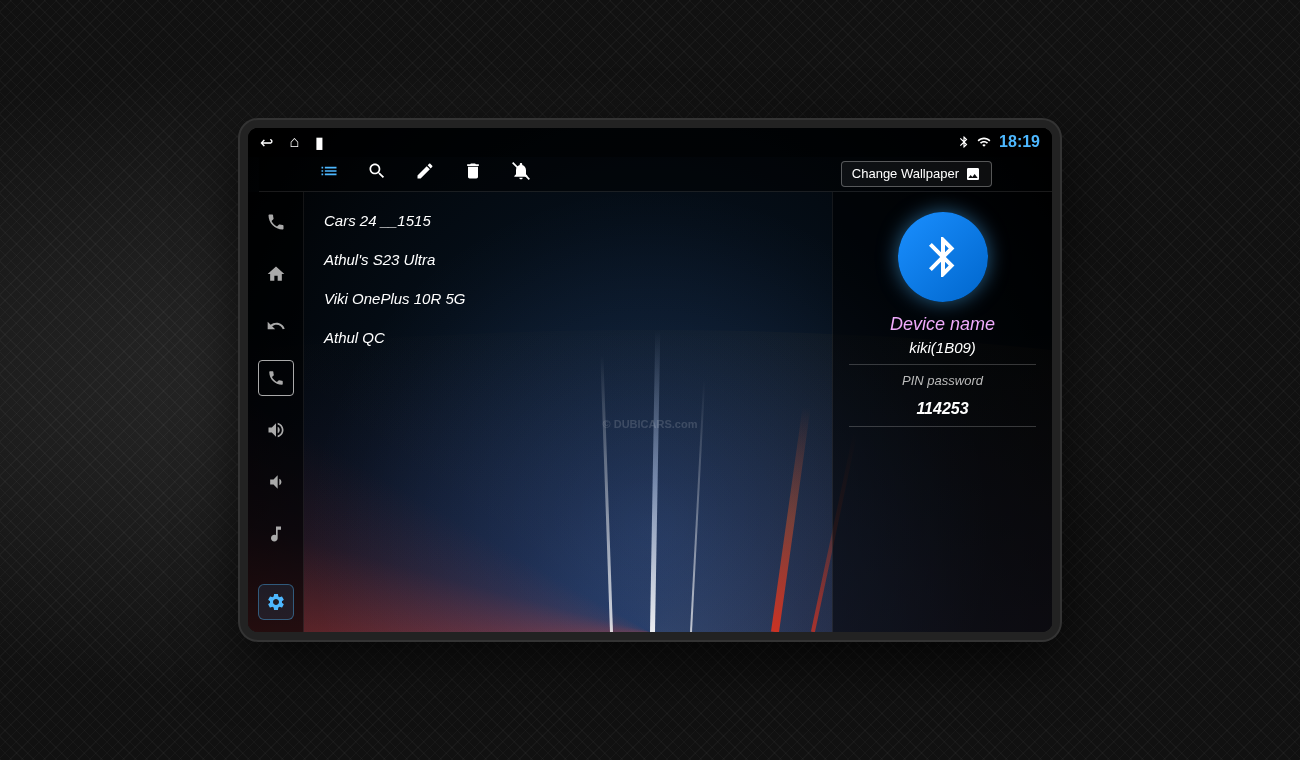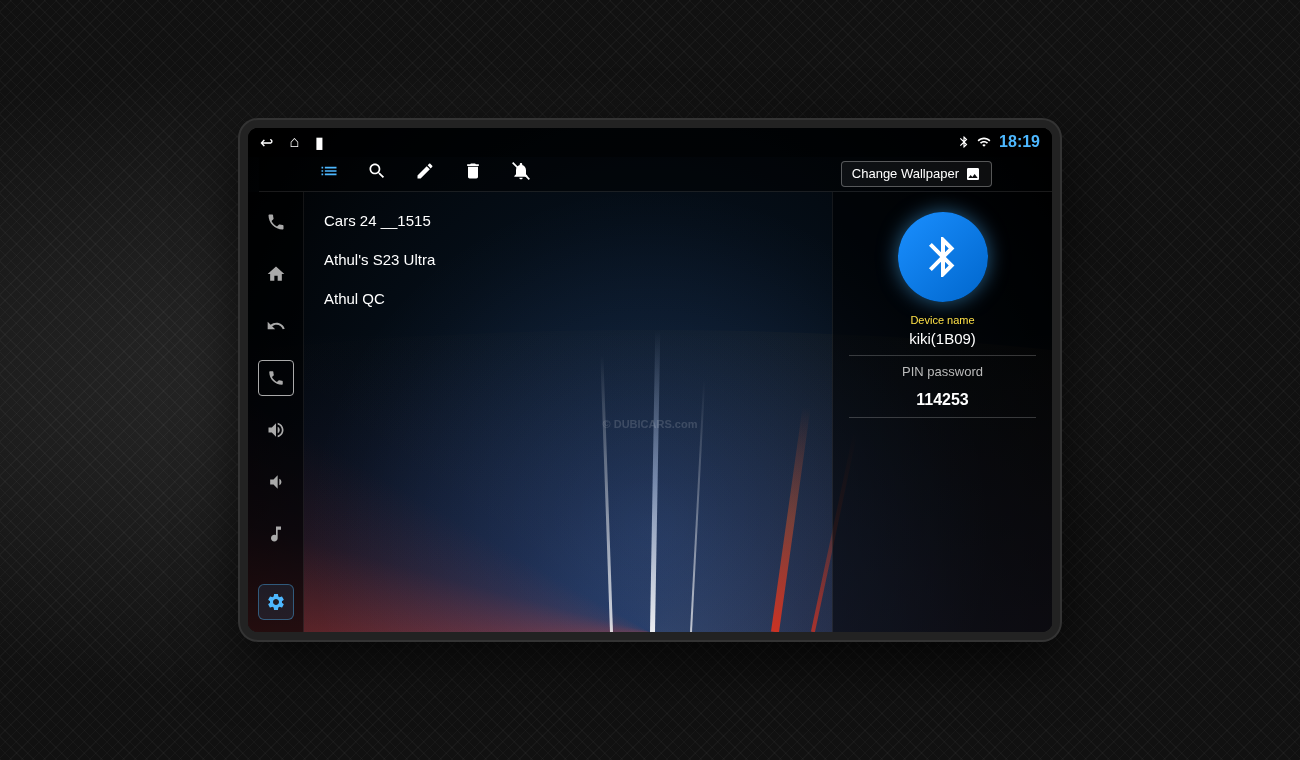--- a/index.html
+++ b/index.html
@@ -241,20 +241,21 @@
       border-radius: 4px;
       background: rgba(255,255,255,0.05);
     }
 
     
     .main-content {
       flex: 1;
       display: flex;
       position: relative;
       z-index: 10;
+      font-style: italic;
     }
 
     
     .left-sidebar {
       width: 56px;
       background: rgba(0,0,0,0.6);
       display: flex;
       flex-direction: column;
       align-items: center;
       padding: 12px 0;
@@ -325,22 +326,22 @@
       justify-content: center;
       box-shadow: 0 0 20px rgba(77,184,255,0.5);
     }
 
     .bt-info {
       text-align: center;
       width: 100%;
     }
 
     .bt-label {
-      color: #fde047;
-      font-size: 11px;
+      color: #f0abfc;
+      font-size: 18px;
       margin-bottom: 4px;
     }
 
     .bt-value {
       color: #fff;
       font-size: 15px;
       font-weight: 500;
       padding-bottom: 8px;
       border-bottom: 1px solid rgba(255,255,255,0.2);
       margin-bottom: 8px;
@@ -498,20 +499,21 @@
           <div class="sidebar-icon blue active">
             <svg width="20" height="20" viewBox="0 0 24 24" fill="#4db8ff">
               <path d="M19.14,12.94c0.04-0.3,0.06-0.61,0.06-0.94c0-0.32-0.02-0.64-0.07-0.94l2.03-1.58c0.18-0.14,0.23-0.41,0.12-0.61 l-1.92-3.32c-0.12-0.22-0.37-0.29-0.59-0.22l-2.39,0.96c-0.5-0.38-1.03-0.7-1.62-0.94L14.4,2.81c-0.04-0.24-0.24-0.41-0.48-0.41 h-3.84c-0.24,0-0.43,0.17-0.47,0.41L9.25,5.35C8.66,5.59,8.12,5.92,7.63,6.29L5.24,5.33c-0.22-0.08-0.47,0-0.59,0.22L2.74,8.87 C2.62,9.08,2.66,9.34,2.86,9.48l2.03,1.58C4.84,11.36,4.8,11.69,4.8,12s0.02,0.64,0.07,0.94l-2.03,1.58 c-0.18,0.14-0.23,0.41-0.12,0.61l1.92,3.32c0.12,0.22,0.37,0.29,0.59,0.22l2.39-0.96c0.5,0.38,1.03,0.7,1.62,0.94l0.36,2.54 c0.05,0.24,0.24,0.41,0.48,0.41h3.84c0.24,0,0.44-0.17,0.47-0.41l0.36-2.54c0.59-0.24,1.13-0.56,1.62-0.94l2.39,0.96 c0.22,0.08,0.47,0,0.59-0.22l1.92-3.32c0.12-0.22,0.07-0.47-0.12-0.61L19.14,12.94z M12,15.6c-1.98,0-3.6-1.62-3.6-3.6 s1.62-3.6,3.6-3.6s3.6,1.62,3.6,3.6S13.98,15.6,12,15.6z"></path>
             </svg>
           </div>
         </div>
 
         <div class="device-list">
           <div class="device-item">Cars 24 __1515</div>
           <div class="device-item">Athul's S23 Ultra</div>
+          <div class="device-item">Viki OnePlus 10R 5G</div>
           <div class="device-item">Athul QC</div>
         </div>
 
         <div class="bt-panel">
           <div class="bt-icon-circle">
 
             <svg width="48" height="48" viewBox="0 0 24 24" fill="white" style="position:absolute;">
               <path d="M17.71 7.71L12 2h-1v7.59L6.41 5 5 6.41 10.59 12 5 17.59 6.41 19 11 14.41V22h1l5.71-5.71-4.3-4.29 4.3-4.29zM13 5.83l1.88 1.88L13 9.59V5.83zm1.88 10.46L13 18.17v-3.76l1.88 1.88z"></path>
             </svg>
           </div>

